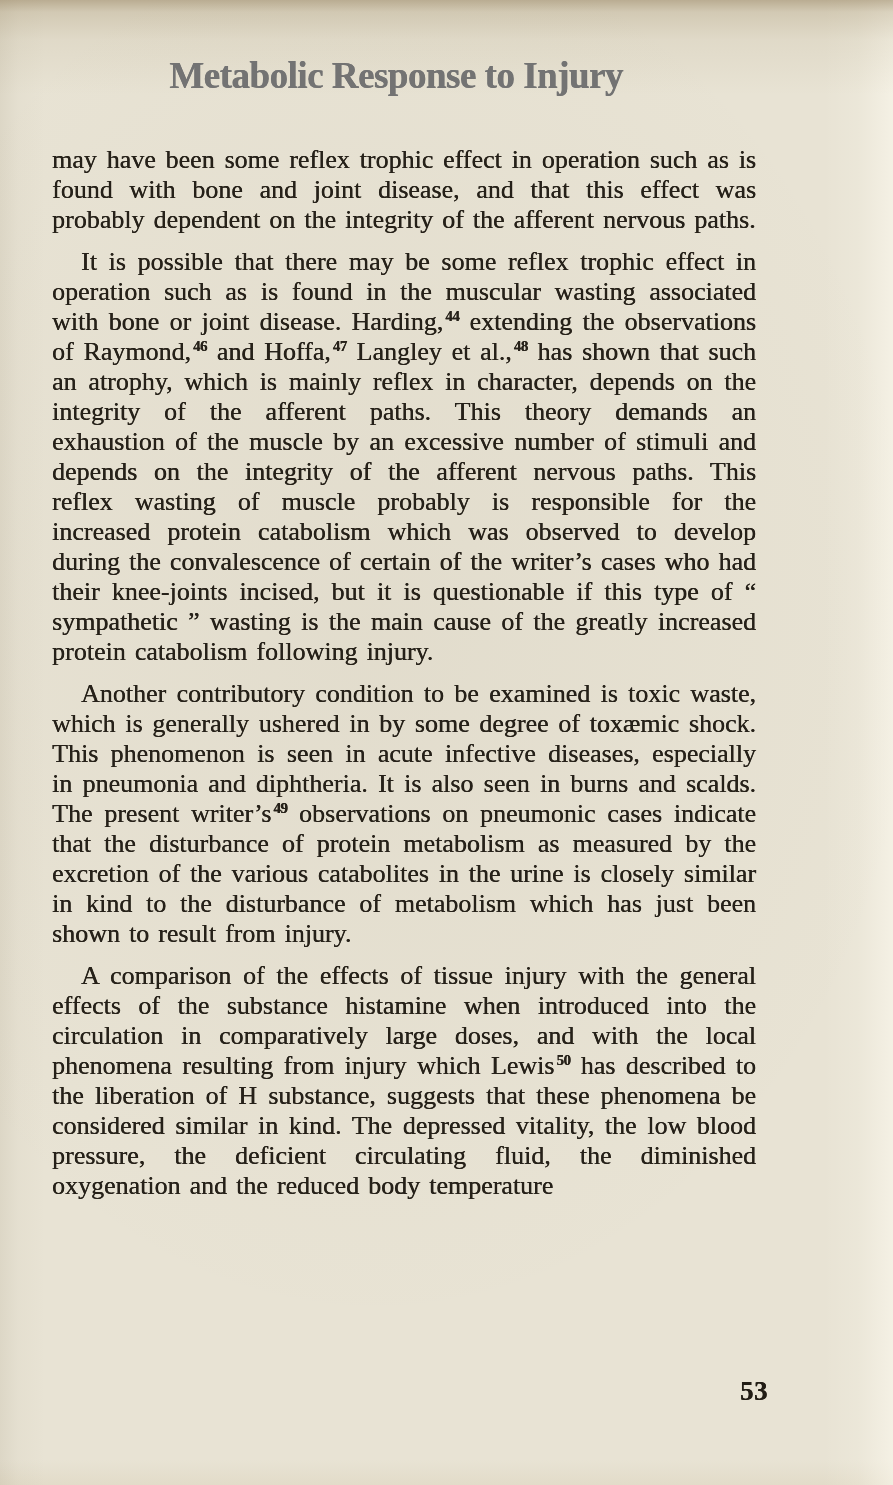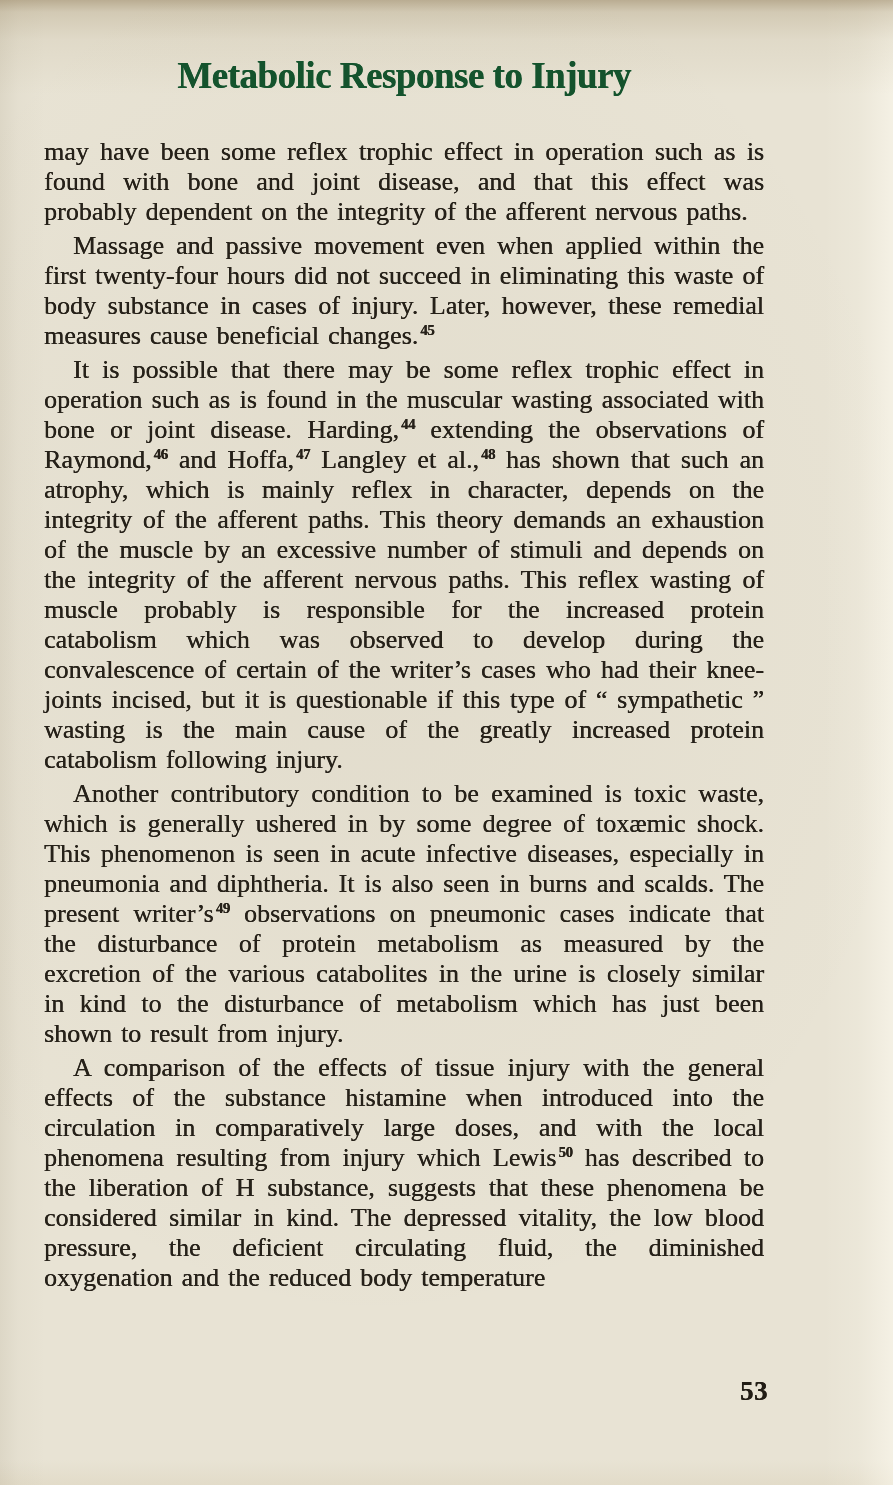--- a/index.html
+++ b/index.html
@@ -13,35 +13,35 @@
     background-image:
       linear-gradient(180deg, rgba(148,128,92,0.55) 0px, rgba(160,142,105,0.30) 12px, rgba(170,155,120,0.13) 40px, rgba(170,155,120,0) 95px),
       linear-gradient(90deg, rgba(120,105,75,0.10) 0px, rgba(120,105,75,0.03) 18px, rgba(120,105,75,0) 45px),
       linear-gradient(270deg, rgba(255,252,242,0.55) 0px, rgba(255,252,242,0.15) 35px, rgba(255,252,242,0) 70px),
       linear-gradient(0deg, rgba(200,185,150,0.18) 0px, rgba(200,185,150,0) 25px),
       radial-gradient(ellipse 750px 950px at 42% 42%, rgba(110,95,65,0.05), rgba(110,95,65,0) 75%);
   }
   .page { position: absolute; inset: 0; }
   .title {
     position: absolute;
-    top: 54px; left: 40px; width: 728px;
+    top: 54px; left: 32px; width: 728px;
     margin: 0;
     text-align: center;
     font-size: 37px;
     font-weight: bold;
     letter-spacing: -0.5px;
-    color: #14532d;
+    color: #737373;
     text-shadow: 0.4px 0 0 currentColor;
   }
   .content {
     position: absolute;
     top: 133px; left: 40px; width: 728px;
   }
   .content p {
-    margin: 4px;
+    margin: 12px;
     font-size: 26px;
     line-height: 30px;
     text-align: justify;
     text-indent: 29px;
     word-spacing: 2.5px;
     text-shadow: 0.3px 0 0 currentColor;
   }
   .content p.continued { text-indent: 0; }
   .fnref {
     font-size: 15px;
@@ -69,21 +69,20 @@
 <body>
 
 <div class="page">
 
   <h1 class="title">Metabolic Response to Injury</h1>
 
   <div class="content">
 
     <p class="continued"><span>may have been some reflex trophic effect in operation such as is found with bone and joint disease, and that this effect was probably dependent on the integrity of the afferent nervous paths.</span></p>
 
-    <p><span>Massage and passive movement even when applied within the first twenty-four hours did not succeed in eliminating this waste of body substance in cases of injury. Later, however, these remedial measures cause beneficial changes.</span><sup class="fnref">45</sup></p>
 
     <p><span>It is possible that there may be some reflex trophic effect in operation such as is found in the muscular wasting associated with bone or joint disease. Harding,</span><sup class="fnref">44</sup><span> extending the observations of Raymond,</span><sup class="fnref">46</sup><span> and Hoffa,</span><sup class="fnref">47</sup><span> Langley </span><span class="italic">et al.</span><span>,</span><sup class="fnref">48</sup><span> has shown that such an atrophy, which is mainly reflex in character, depends on the integrity of the afferent paths. This theory demands an exhaustion of the muscle by an excessive number of stimuli and depends on the integrity of the afferent nervous paths. This reflex wasting of muscle probably is responsible for the increased protein catabolism which was observed to develop during the convalescence of certain of the writer’s cases who had their knee-joints incised, but it is questionable if this type of “ sympathetic ” wasting is the main cause of the greatly increased protein catabolism following injury.</span></p>
 
     <p><span>Another contributory condition to be examined is toxic waste, which is generally ushered in by some degree of toxæmic shock. This phenomenon is seen in acute infective diseases, especially in pneumonia and diphtheria. It is also seen in burns and scalds. The present writer’s</span><sup class="fnref">49</sup><span> observations on pneumonic cases indicate that the disturbance of protein metabolism as measured by the excretion of the various catabolites in the urine is closely similar in kind to the disturbance of metabolism which has just been shown to result from injury.</span></p>
 
     <p><span>A comparison of the effects of tissue injury with the general effects of the substance histamine when introduced into the circulation in comparatively large doses, and with the local phenomena resulting from injury which Lewis</span><sup class="fnref">50</sup><span> has described to the liberation of H substance, suggests that these phenomena be considered similar in kind. The depressed vitality, the low blood pressure, the deficient circulating fluid, the diminished oxygenation and the reduced body temperature</span></p>
 
   </div>
 
   <div class="page-number">53</div>

